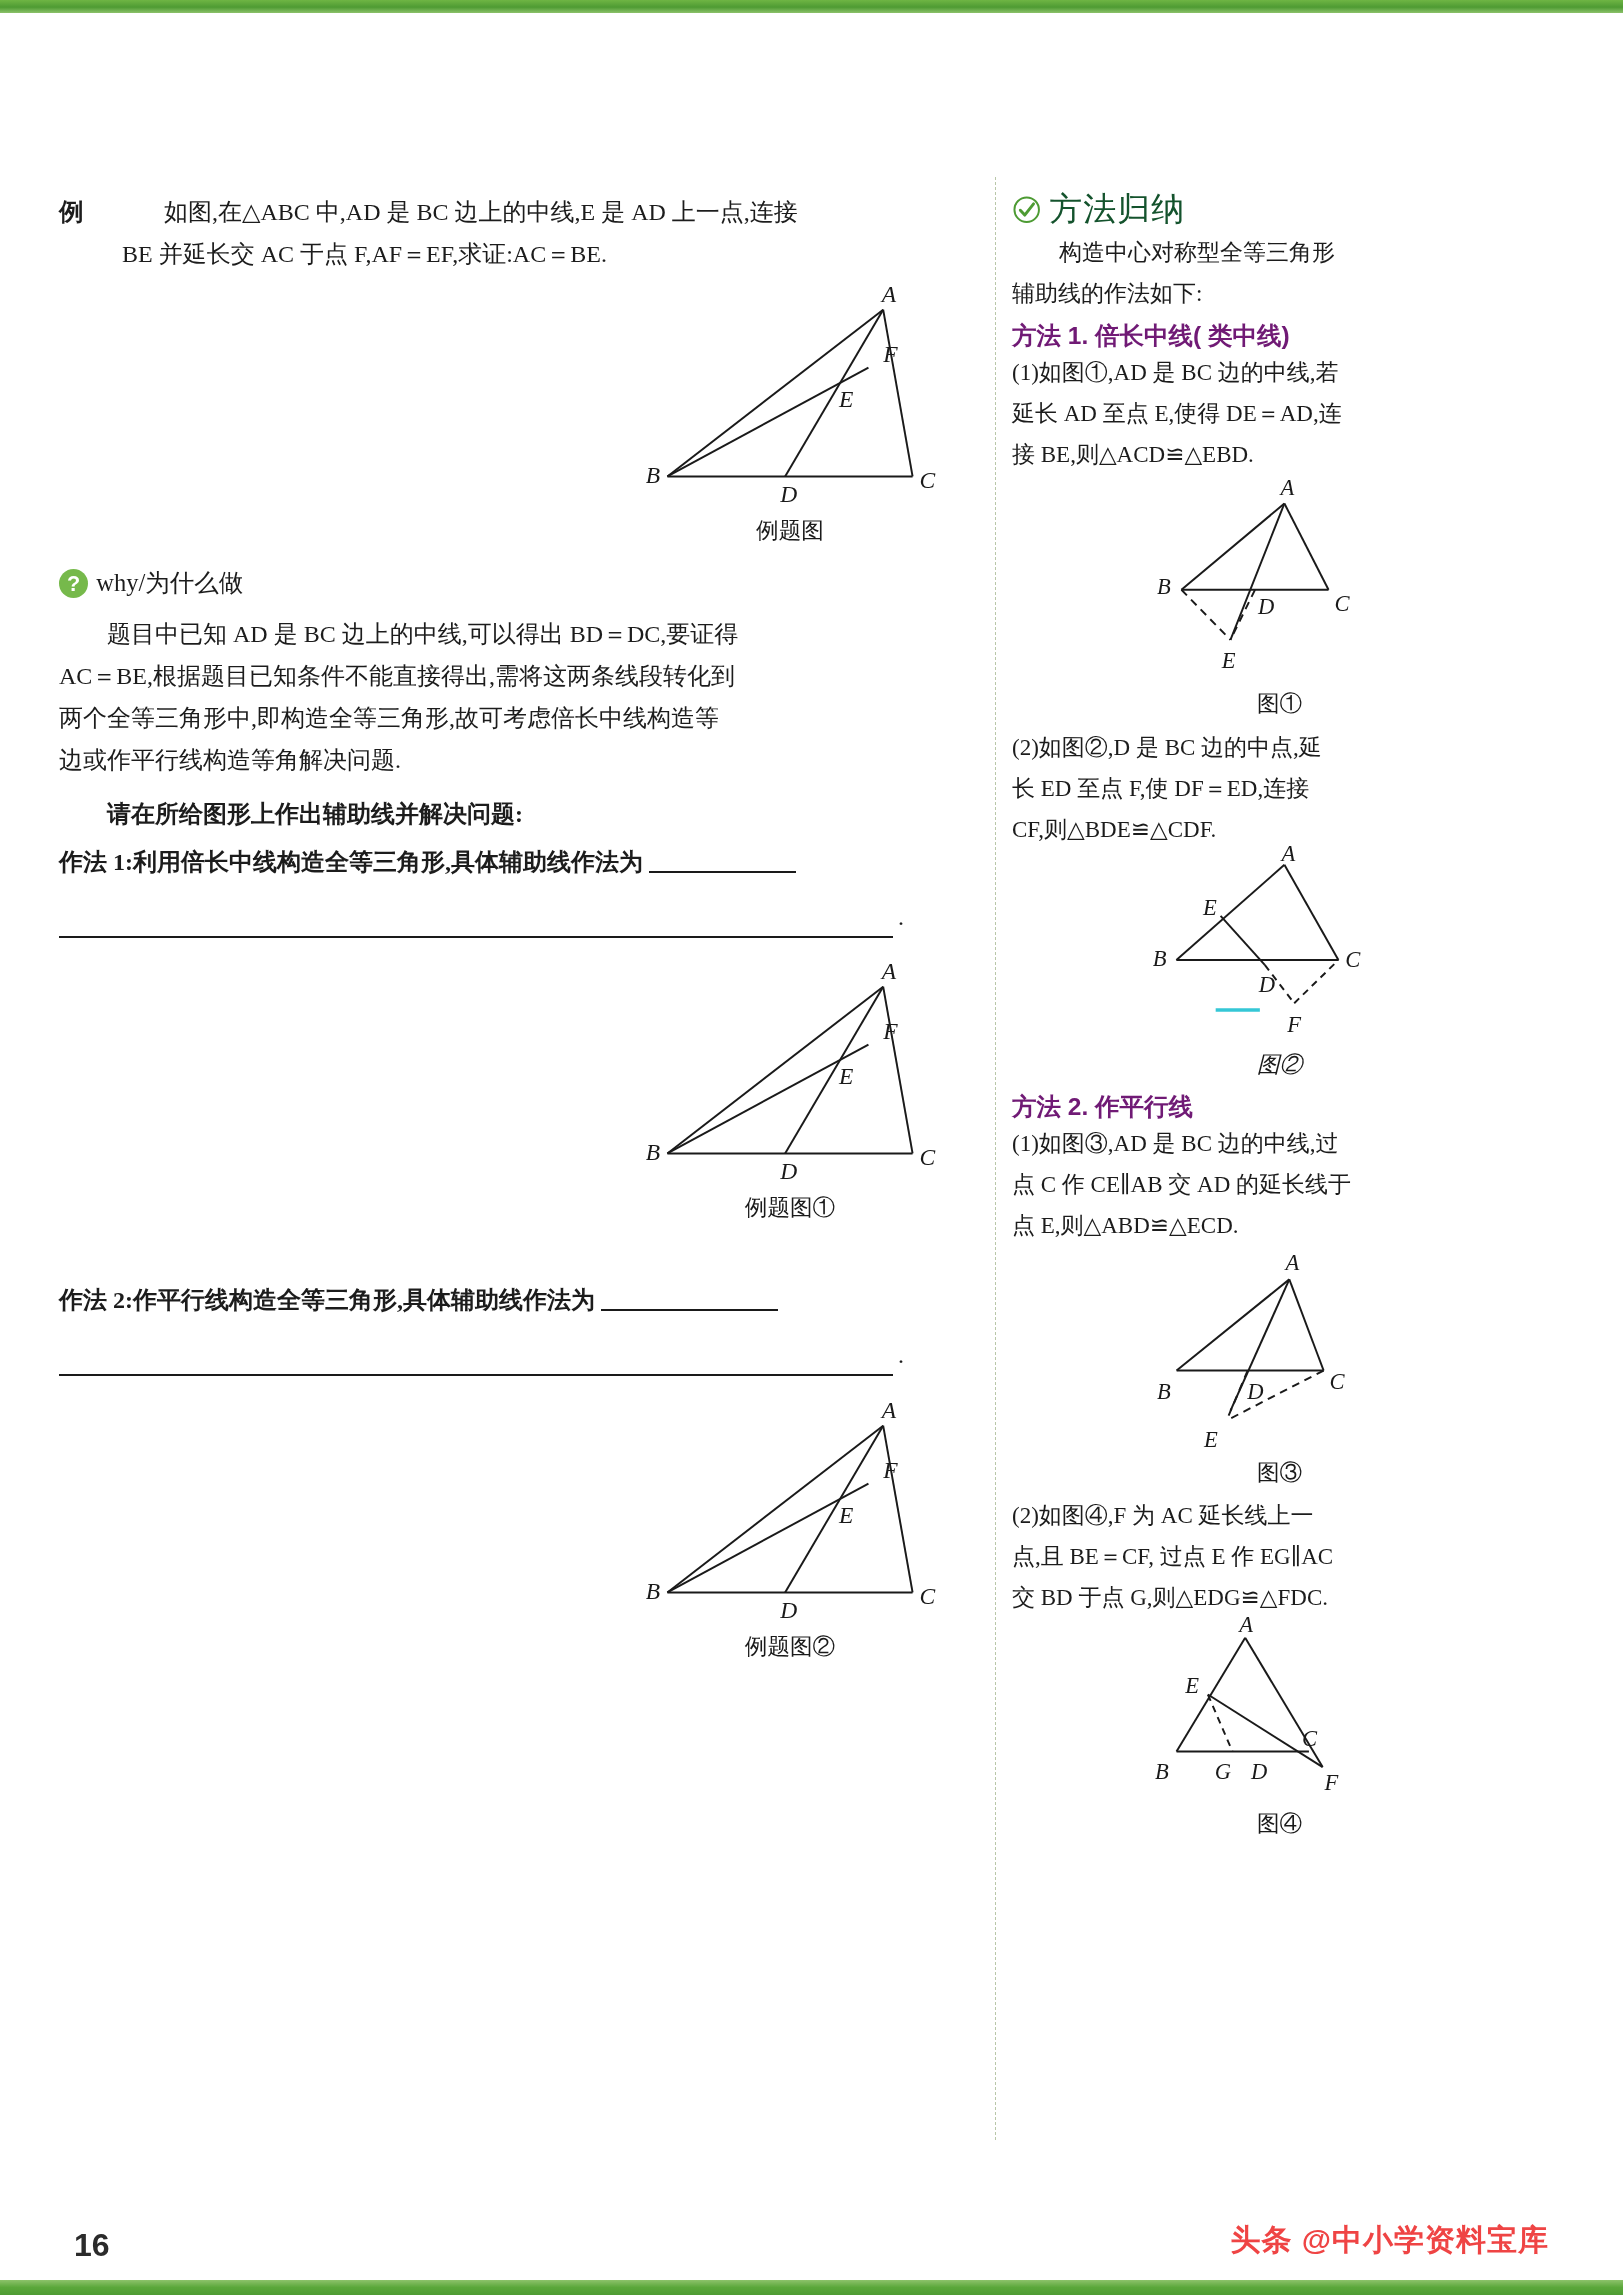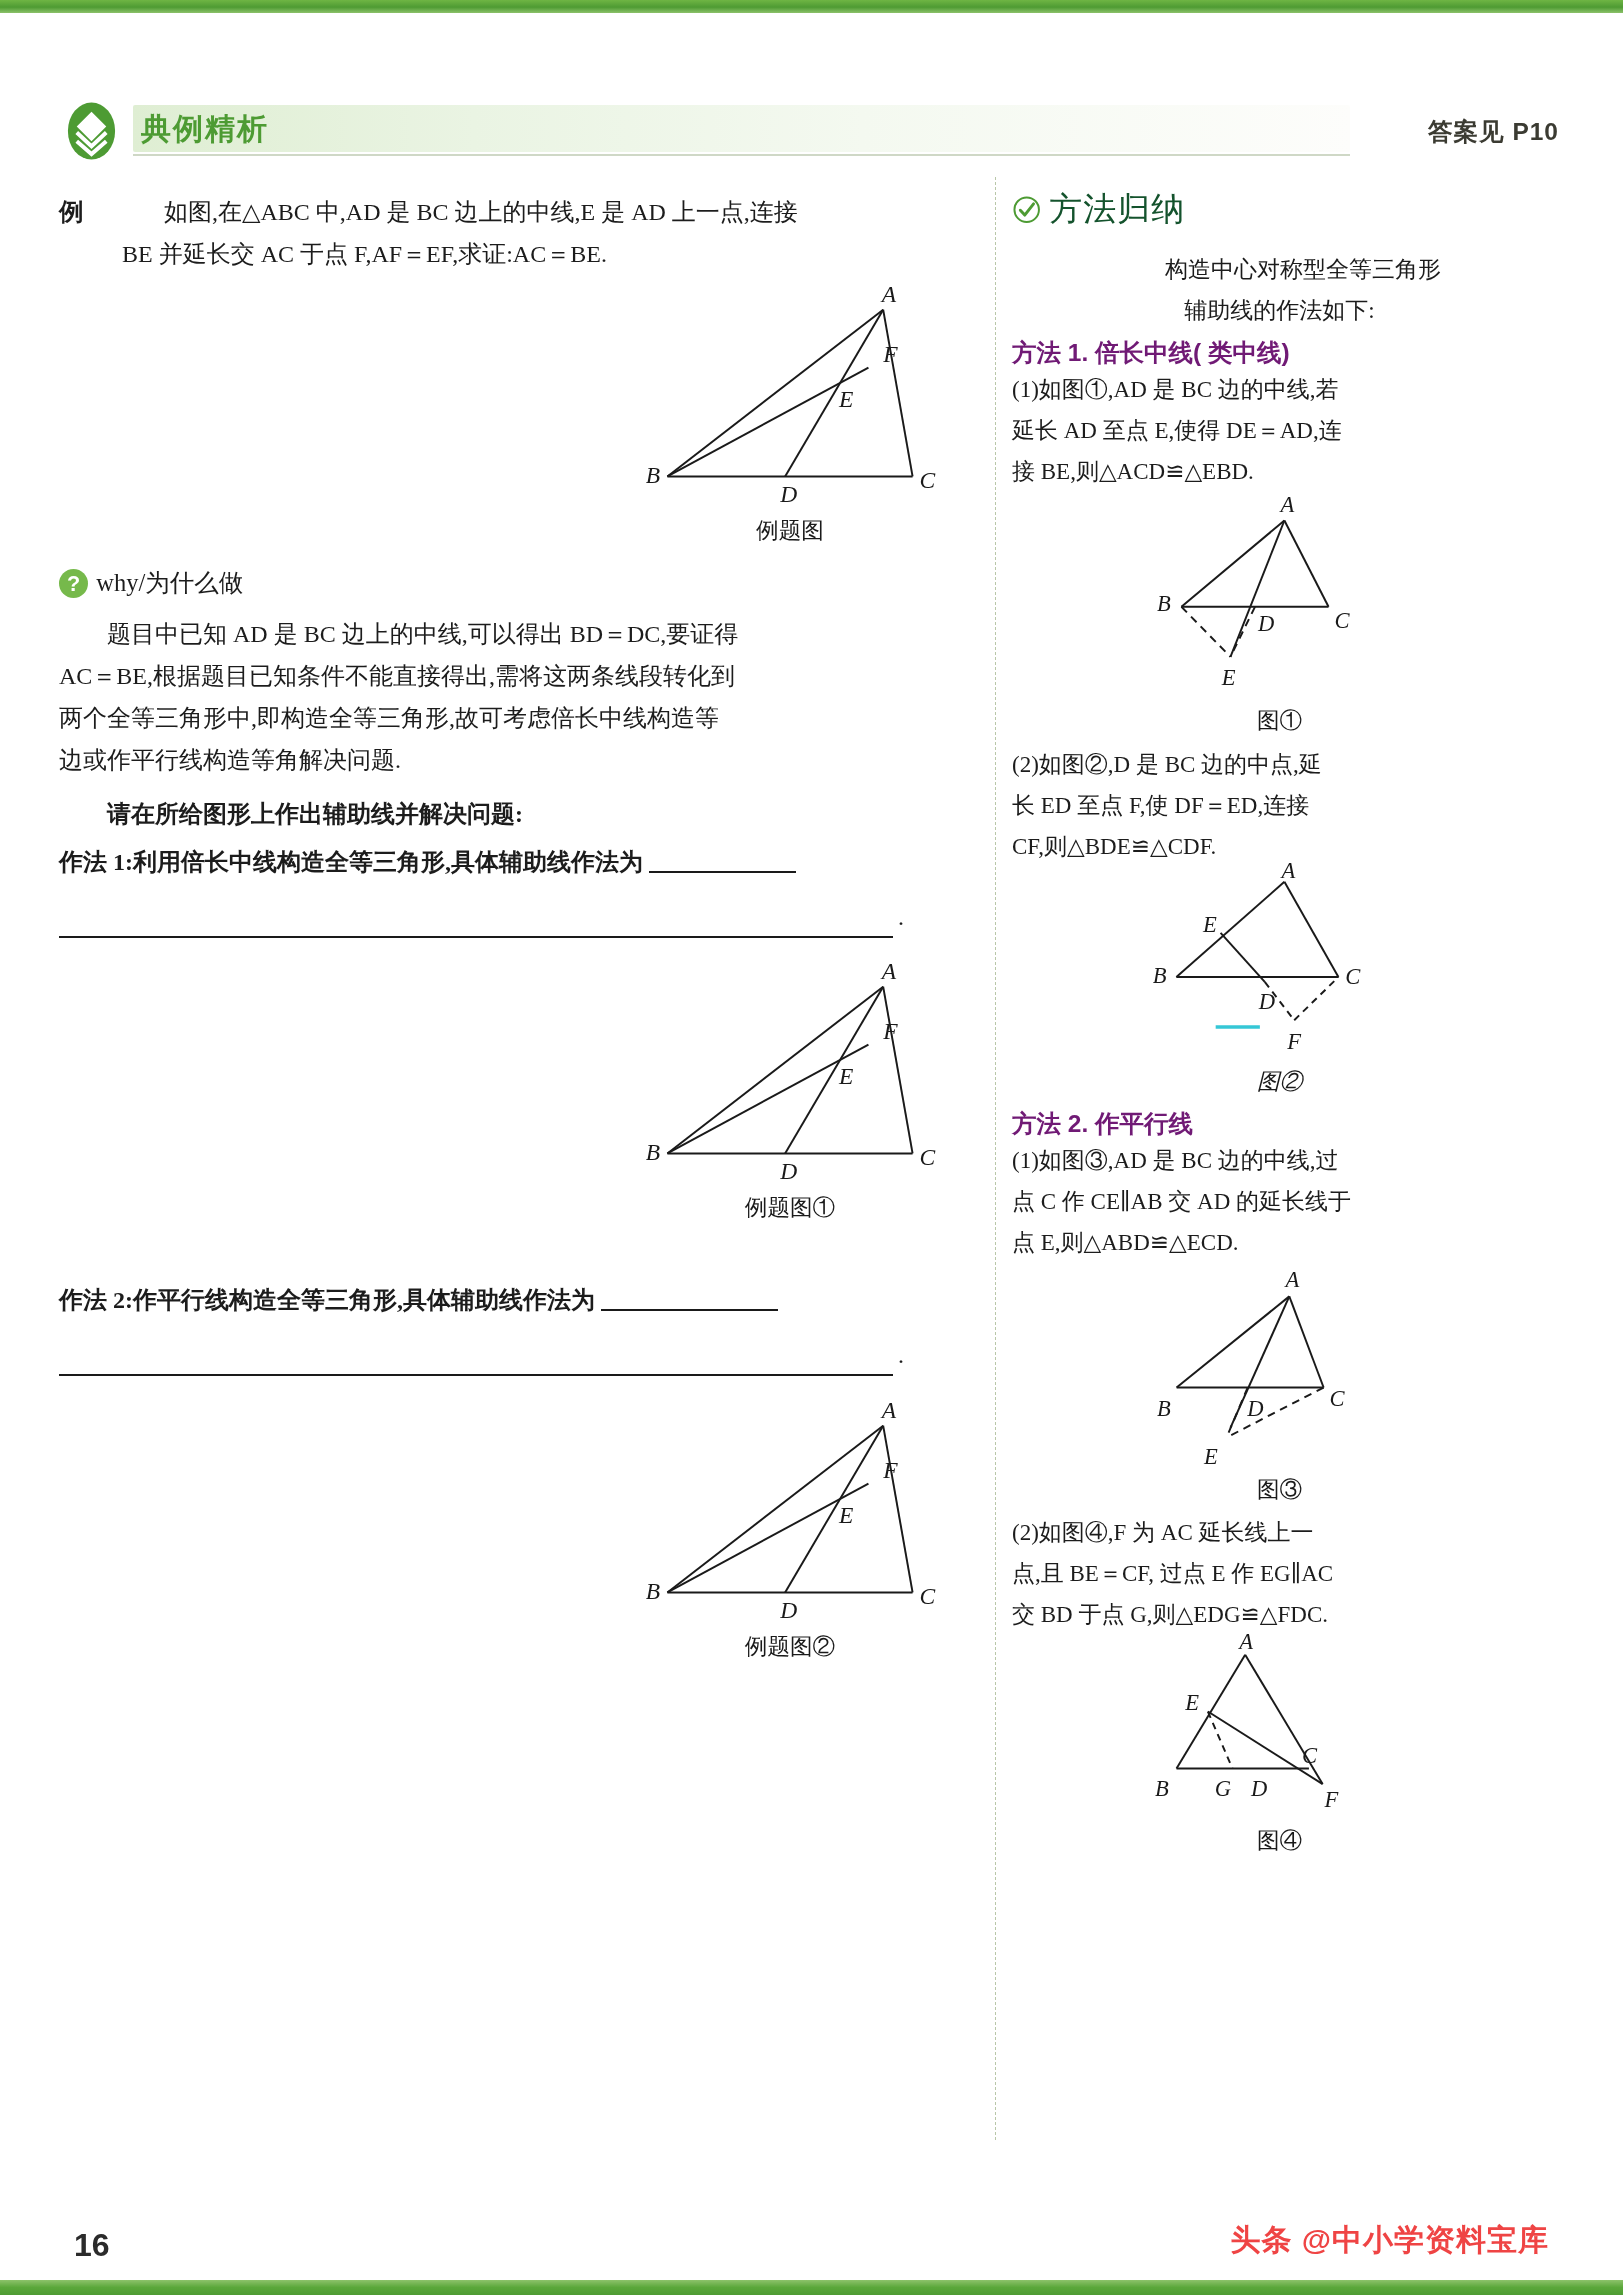--- a/index.html
+++ b/index.html
@@ -87,34 +87,20 @@
   svg{overflow:visible;}
 </style>
 </head>
 <body>
 
 <div class="page">
 
   <div class="rule-top"></div>
   <div class="rule-bottom"></div>
 
-  <div class="header">
-    <div class="header-band"></div>
-    <div class="hex-icon">
-      <svg width="65" height="58" viewBox="0 0 132 118">
-        <ellipse cx="66" cy="59" rx="48" ry="58" fill="#4d9b33"></ellipse>
-        <path d="M66 20 L96 50 L66 80 L36 50 Z" fill="#ffffff"></path>
-        <path d="M36 62 L66 90 L96 62" fill="none" stroke="#ffffff" stroke-width="8"></path>
-        <path d="M36 80 L66 106 L96 80" fill="none" stroke="#ffffff" stroke-width="8"></path>
-      </svg>
-    </div>
-    <div class="header-title">典例精析</div>
-    <div class="header-right">答案见 P10</div>
-    <div class="hr-under"></div>
-  </div>
 
   <div class="divider"></div>
 
   <div class="col-left">
 
     <div class="prob tx" style="margin-top:3.9px;">
       <span class="prob-label">例</span>
       <div class="prob-body">
         <div>如图,在△ABC 中,AD 是 BC 边上的中线,E 是 AD 上一点,连接</div>
         <div style="text-indent:0;">BE 并延长交 AC 于点 F,AF＝EF,求证:AC＝BE.</div>
@@ -226,21 +212,21 @@
     <div class="badge-row">
       <span class="badge-check">
         <svg width="29.4" height="29.4" viewBox="0 0 60 60">
           <circle cx="30" cy="30" r="25" fill="none" stroke="#4d9b33" stroke-width="4"></circle>
           <path d="M17 31 L26 41 L44 18" fill="none" stroke="#4d9b33" stroke-width="6" stroke-linecap="round" stroke-linejoin="round"></path>
         </svg>
       </span>
       <span class="badge-label-g">方法归纳</span>
     </div>
 
-    <div class="tx-r" style="margin-top:17px;text-align:center;">
+    <div class="tx-r" style="margin-top:0;">
       <div class="r-indent">构造中心对称型全等三角形</div>
       <div>辅助线的作法如下:</div>
     </div>
 
     <div class="r-head" style="margin-top:4.9px;">方法 1. 倍长中线( 类中线)</div>
 
     <div class="tx-r">
       <div>(1)如图①,AD 是 BC 边的中线,若</div>
       <div>延长 AD 至点 E,使得 DE＝AD,连</div>
       <div>接 BE,则△ACD≌△EBD.</div>

